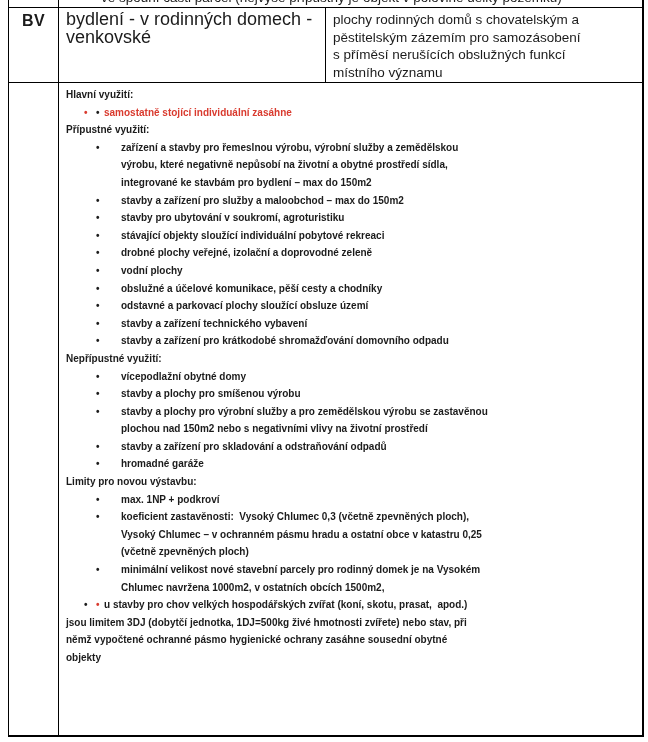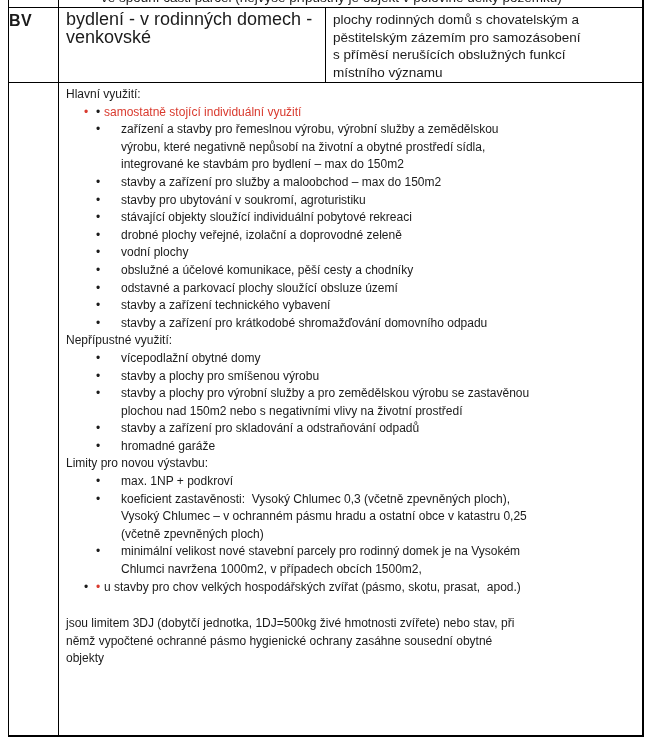--- a/index.html
+++ b/index.html
@@ -13,46 +13,46 @@
     border-left:1px solid #000; border-right:2px solid #000; border-bottom:2px solid #000;
     display:flex; flex-direction:column;
   }
   .row { display:flex; min-height:0; }
   .row-top { height:7px; }
   .row-header { height:75px; border-top:1px solid #000; }
   .row-body { flex:1; border-top:1px solid #000; }
   .cell { min-width:0; }
   .code-col { width:50px; border-right:1px solid #000; flex:none; }
   .cell-code {
-    font-weight:bold; font-size:16px; padding-top:4px;
+    font-weight:bold; font-size:16px; text-align:center; padding-top:4px;
     letter-spacing:0.5px;
   }
   .cell-name {
     width:267px; flex:none; border-right:1px solid #000;
     font-size:18px; line-height:17.6px; padding:3px 6px 0 7px; white-space:pre-wrap;
   }
   .cell-desc {
     flex:1; font-size:13.5px; line-height:17.6px; padding:3px 7px 0 7px; white-space:pre-wrap;
   }
   .cell-top-merged { flex:1; position:relative; overflow:hidden; }
   .clipped-line {
     position:absolute; left:42px; top:-11px; font-size:13.5px; line-height:17px;
     white-space:nowrap;
   }
   .cell-body {
-    flex:1; font-size:12px; line-height:17.6px; padding:3px 4px 0 7px;
-    white-space:pre-wrap; overflow:hidden;
+    flex:1; font-size:10px; line-height:17.6px; padding:3px 4px 0 7px;
+    white-space:pre-wrap; overflow:hidden;font-weight:bold;
   }
   .section-heading { white-space:pre-wrap; }
   .bullet-item { position:relative; padding-left:55px; white-space:pre-wrap; }
   .bullet-item .bullet { position:absolute; left:30px; top:0; }
   .bullet-item.outdent { padding-left:38px; }
   .bullet-item.outdent .bullet { left:18px; }
   .red { color:var(--red-color); }
-  .footer-par { white-space:pre-wrap;margin-top:19px; }
+  .footer-par { white-space:pre-wrap; }
 </style>
 </head>
 <body>
 
 <div class="page">
   <div class="ztable">
 
     <div class="row row-top">
       <div class="cell code-col"></div>
       <div class="cell cell-top-merged">
@@ -65,25 +65,25 @@
       <div class="cell cell-name">bydlení - v rodinných domech -
 venkovské</div>
       <div class="cell cell-desc">plochy rodinných domů s chovatelským a
 pěstitelským zázemím pro samozásobení
 s příměsí nerušících obslužných funkcí
 místního významu</div>
     </div>
 
     <div class="row row-body">
       <div class="cell code-col"></div>
-      <div class="cell cell-body"><div class="section-heading">Hlavní využití:</div><div class="bullet-item"><span class="bullet">•</span></div><div class="bullet-item red outdent"><span class="bullet">•</span><span class="item-text">samostatně stojící individuální využití</span></div><div class="bullet-item"><span class="bullet">•</span><span class="item-text">zařízení a stavby pro řemeslnou výrobu, výrobní služby a zemědělskou
+      <div class="cell cell-body"><div class="section-heading">Hlavní využití:</div><div class="bullet-item"><span class="bullet">•</span></div><div class="bullet-item red outdent"><span class="bullet">•</span><span class="item-text">samostatně stojící individuální zasáhne</span></div><div class="section-heading">Přípustné využití:</div><div class="bullet-item"><span class="bullet">•</span><span class="item-text">zařízení a stavby pro řemeslnou výrobu, výrobní služby a zemědělskou
 výrobu, které negativně nepůsobí na životní a obytné prostředí sídla,
 integrované ke stavbám pro bydlení – max do 150m2</span></div><div class="bullet-item"><span class="bullet">•</span><span class="item-text">stavby a zařízení pro služby a maloobchod – max do 150m2</span></div><div class="bullet-item"><span class="bullet">•</span><span class="item-text">stavby pro ubytování v soukromí, agroturistiku</span></div><div class="bullet-item"><span class="bullet">•</span><span class="item-text">stávající objekty sloužící individuální pobytové rekreaci</span></div><div class="bullet-item"><span class="bullet">•</span><span class="item-text">drobné plochy veřejné, izolační a doprovodné zeleně</span></div><div class="bullet-item"><span class="bullet">•</span><span class="item-text">vodní plochy</span></div><div class="bullet-item"><span class="bullet">•</span><span class="item-text">obslužné a účelové komunikace, pěší cesty a chodníky</span></div><div class="bullet-item"><span class="bullet">•</span><span class="item-text">odstavné a parkovací plochy sloužící obsluze území</span></div><div class="bullet-item"><span class="bullet">•</span><span class="item-text">stavby a zařízení technického vybavení</span></div><div class="bullet-item"><span class="bullet">•</span><span class="item-text">stavby a zařízení pro krátkodobé shromažďování domovního odpadu</span></div><div class="section-heading">Nepřípustné využití:</div><div class="bullet-item"><span class="bullet">•</span><span class="item-text">vícepodlažní obytné domy</span></div><div class="bullet-item"><span class="bullet">•</span><span class="item-text">stavby a plochy pro smíšenou výrobu</span></div><div class="bullet-item"><span class="bullet">•</span><span class="item-text">stavby a plochy pro výrobní služby a pro zemědělskou výrobu se zastavěnou
 plochou nad 150m2 nebo s negativními vlivy na životní prostředí</span></div><div class="bullet-item"><span class="bullet">•</span><span class="item-text">stavby a zařízení pro skladování a odstraňování odpadů</span></div><div class="bullet-item"><span class="bullet">•</span><span class="item-text">hromadné garáže</span></div><div class="section-heading">Limity pro novou výstavbu:</div><div class="bullet-item"><span class="bullet">•</span><span class="item-text">max. 1NP + podkroví</span></div><div class="bullet-item"><span class="bullet">•</span><span class="item-text">koeficient zastavěnosti:  Vysoký Chlumec 0,3 (včetně zpevněných ploch),
 Vysoký Chlumec – v ochranném pásmu hradu a ostatní obce v katastru 0,25
 (včetně zpevněných ploch)</span></div><div class="bullet-item"><span class="bullet">•</span><span class="item-text">minimální velikost nové stavební parcely pro rodinný domek je na Vysokém
-Chlumci navržena 1000m2, v případech obcích 1500m2,</span></div><div class="bullet-item red"><span class="bullet">•</span></div><div class="bullet-item outdent"><span class="bullet">•</span><span class="item-text">u stavby pro chov velkých hospodářských zvířat (pásmo, skotu, prasat,  apod.)</span></div><div class="footer-par">jsou limitem 3DJ (dobytčí jednotka, 1DJ=500kg živé hmotnosti zvířete) nebo stav, při
+Chlumec navržena 1000m2, v ostatních obcích 1500m2,</span></div><div class="bullet-item red"><span class="bullet">•</span></div><div class="bullet-item outdent"><span class="bullet">•</span><span class="item-text">u stavby pro chov velkých hospodářských zvířat (koní, skotu, prasat,  apod.)</span></div><div class="footer-par">jsou limitem 3DJ (dobytčí jednotka, 1DJ=500kg živé hmotnosti zvířete) nebo stav, při
 němž vypočtené ochranné pásmo hygienické ochrany zasáhne sousední obytné
 objekty</div></div>
     </div>
 
   </div>
 </div>
 
 </body></html>

